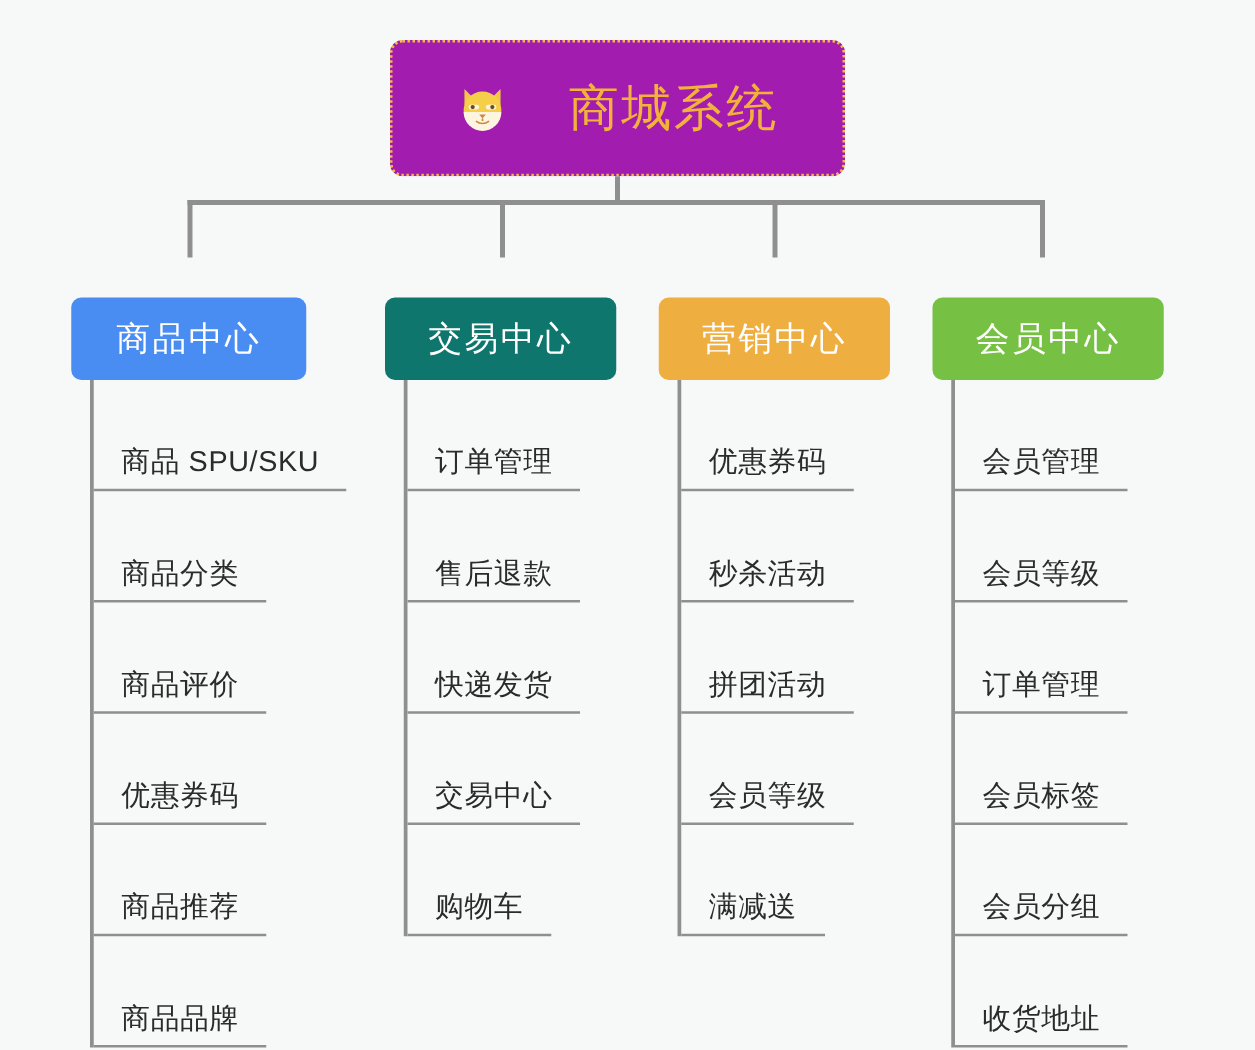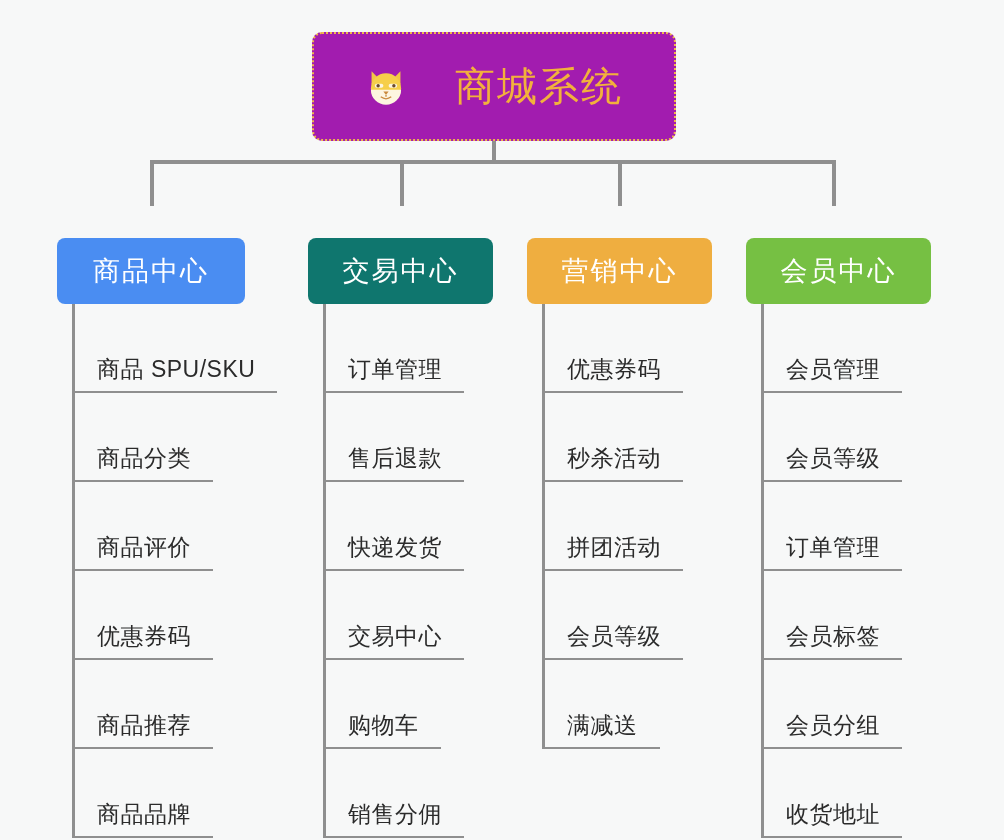--- a/index.html
+++ b/index.html
@@ -189,23 +189,20 @@
         </div>
       <div class="leaf">
           <span class="leaf-inner">快递发货</span>
         </div>
       <div class="leaf">
           <span class="leaf-inner">交易中心</span>
         </div>
       <div class="leaf">
           <span class="leaf-inner">购物车</span>
         </div>
-      <div class="leaf">
-          <span class="leaf-inner">销售分佣</span>
-        </div>
     </div>
   </div>
 
   <div class="branch branch-2">
     <div class="branch-header" style="background: rgb(239, 174, 64);">营销中心</div>
     <div class="branch-body">
       <div class="leaf">
           <span class="leaf-inner">优惠券码</span>
         </div>
       <div class="leaf">

